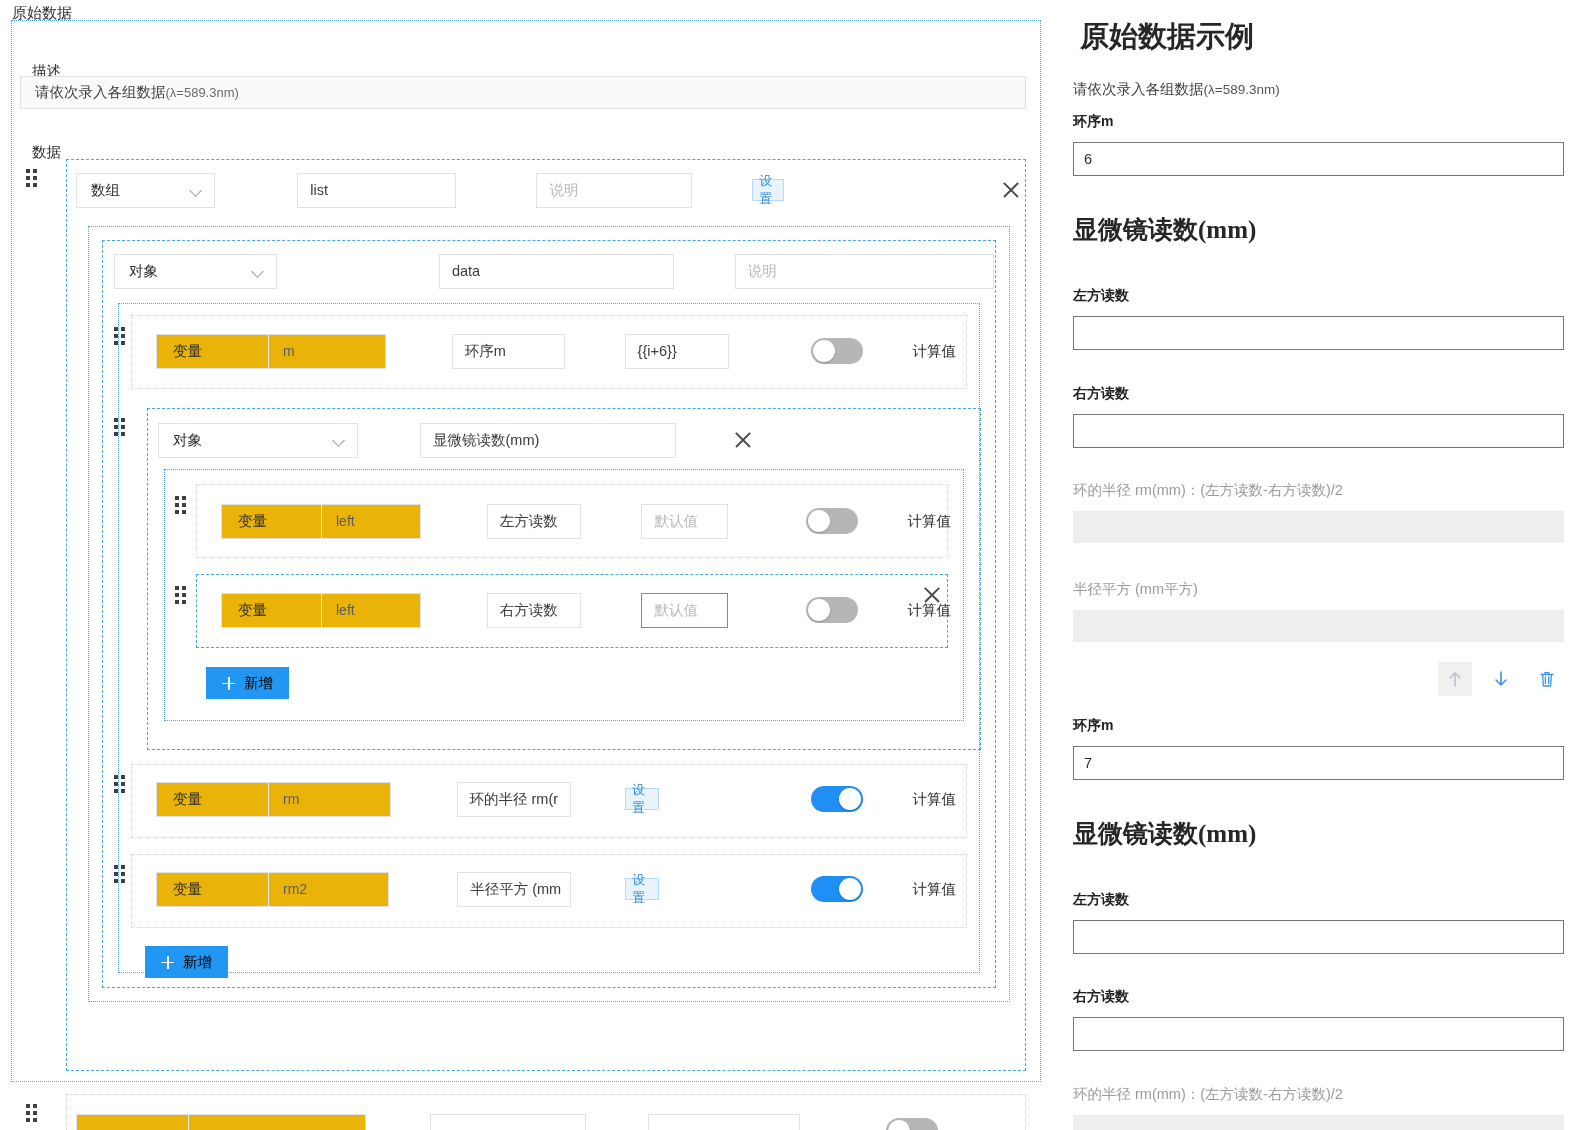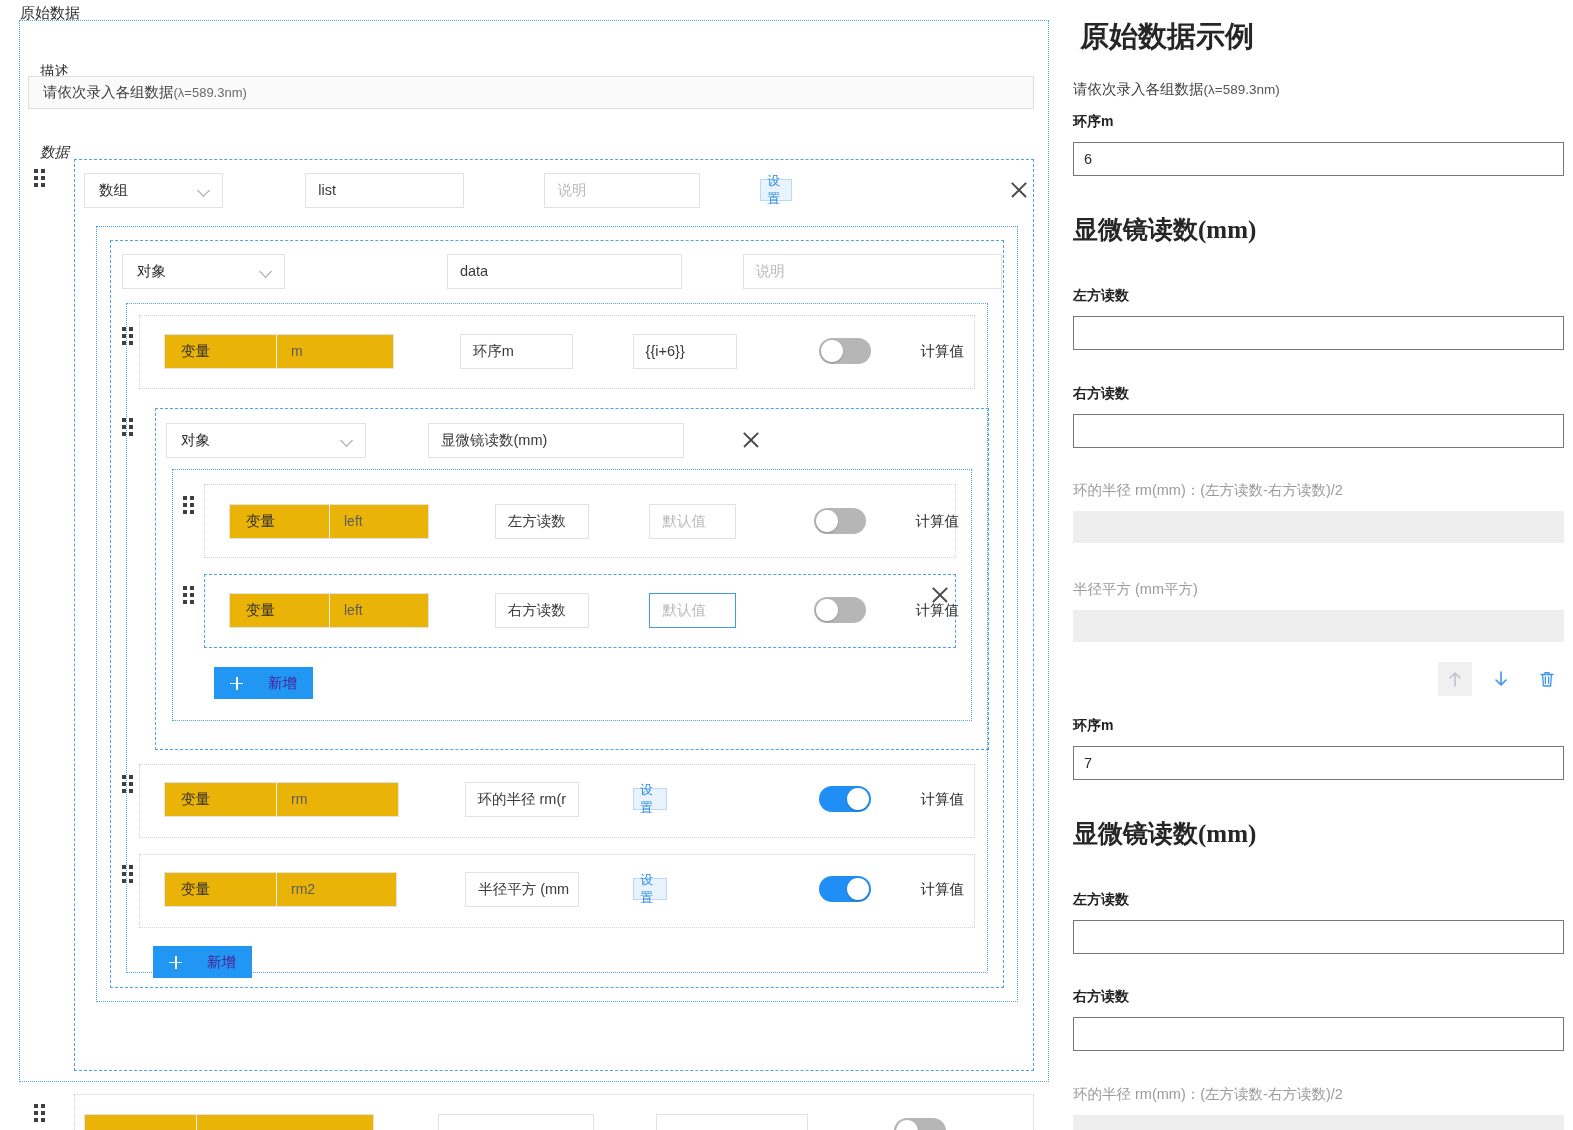--- a/index.html
+++ b/index.html
@@ -13,21 +13,21 @@
     position: relative;
     width: 1573px;
     height: 1130px;
     overflow: hidden;
     background: #fff;
   }
 
   
   .builder {
     position: absolute;
-    left: 16px; top: 0;
+    left: 8px; top: 0;
     width: 1040px;
     height: 1130px;
     overflow: hidden;
   }
   .section-title {
     font-size: 15px;
     color: #2b2b2b;
     padding: 4px 0 5px 4px;
     line-height: 18px;
   }
@@ -67,21 +67,21 @@
     display: flex;
     align-items: center;
     padding-left: 14px;
     font-size: 14.5px;
     color: #3a3a3a;
     white-space: nowrap;
   }
   .desc-input .unit { color: #6a6a6a; font-size: 13px; }
 
   .lbl-desc { position: absolute; left: 14px; top: 52px; }
-  .lbl-data { position: absolute; left: 14px; top: 133px; font-style: italic; }
+  .lbl-data { position: absolute; left: 14px; top: 133px; }
 
   
   .drag {
     width: 12px;
     height: 18px;
     display: grid;
     grid-template-columns: 5px 5px;
     grid-template-rows: 5px 5px 5px;
     gap: 2px 2px;
     flex: 0 0 auto;
@@ -210,25 +210,25 @@
     width: 20px; height: 1.8px;
     background: #4a4a4a;
   }
   .xclose::before { transform: rotate(45deg); }
   .xclose::after  { transform: rotate(-45deg); }
 
   
   .add-btn {
     display: inline-flex;
     align-items: center;
-    gap: 25px;
+    gap: 9px;
     height: 32px;
     padding: 0 16px;
     background: #2196f3;
-    color: #4c1d95;
+    color: #000000;
     font-size: 14.5px;
     box-sizing: border-box;
   }
   .add-btn .plus {
     position: relative;
     width: 13px; height: 13px;
   }
   .add-btn .plus::before, .add-btn .plus::after {
     content: "";
     position: absolute;

